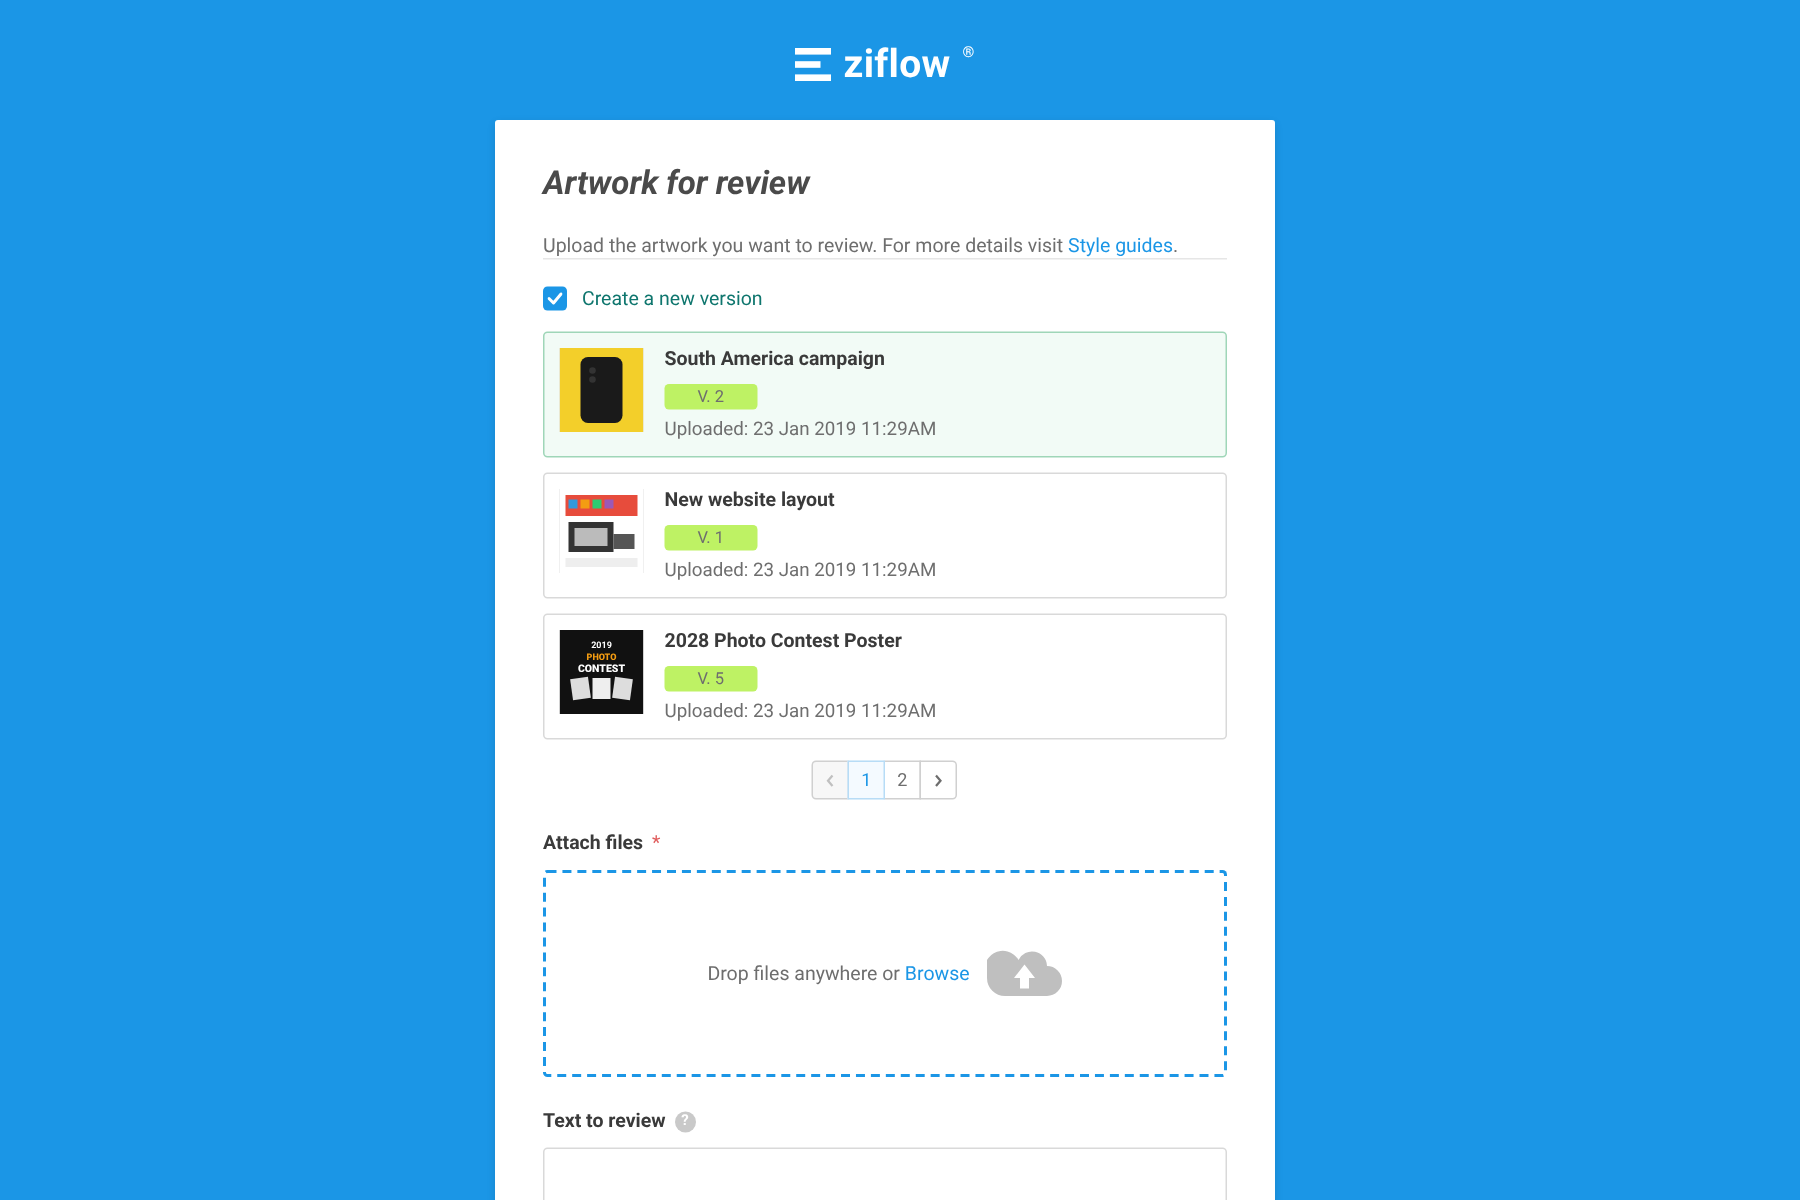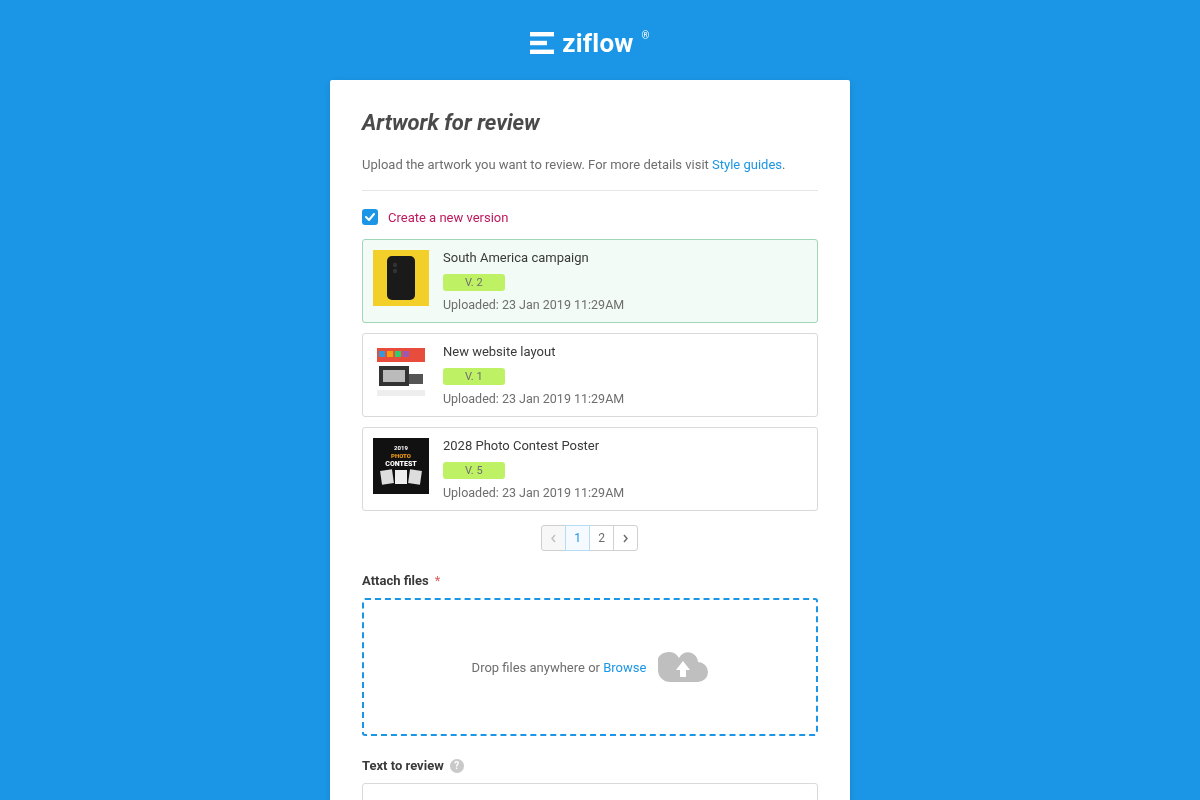--- a/index.html
+++ b/index.html
@@ -42,31 +42,30 @@
   h1 {
     font-size: 22px;
     color: #4a4a4a;
     font-weight: 700;
     margin-bottom: 22px;
     font-style: italic;
   }
   .intro {
     font-size: 13px;
     color: #6e6e6e;
-    padding-bottom: 18px;
     border-bottom: 1px solid #e6e6e6;
   }
   .intro a { color: #1b96e6; text-decoration: none; }
   .checkbox-row {
     display: flex;
     align-items: center;
     gap: 10px;
     margin: 18px 0 14px 0;
     font-size: 13px;
-    color: #be185d;
+    color: #0f766e;
   }
   .checkbox {
     width: 16px; height: 16px;
     background: #1b96e6;
     border-radius: 3px;
     display: flex;
     align-items: center;
     justify-content: center;
     color: #fff;
   }
@@ -87,21 +86,21 @@
     background: #ddd;
     flex-shrink: 0;
     display: flex;
     align-items: center;
     justify-content: center;
     overflow: hidden;
   }
   .thumb svg { display:block; }
   .item-body .title {
     font-size: 13px;
-    font-weight: 400;
+    font-weight: 700;
     color: #3a3a3a;
     margin-bottom: 6px;
   }
   .badge {
     display: inline-block;
     background: #bef264;
     color: #6e6e6e;
     font-size: 11px;
     padding: 2px 22px;
     border-radius: 3px;

